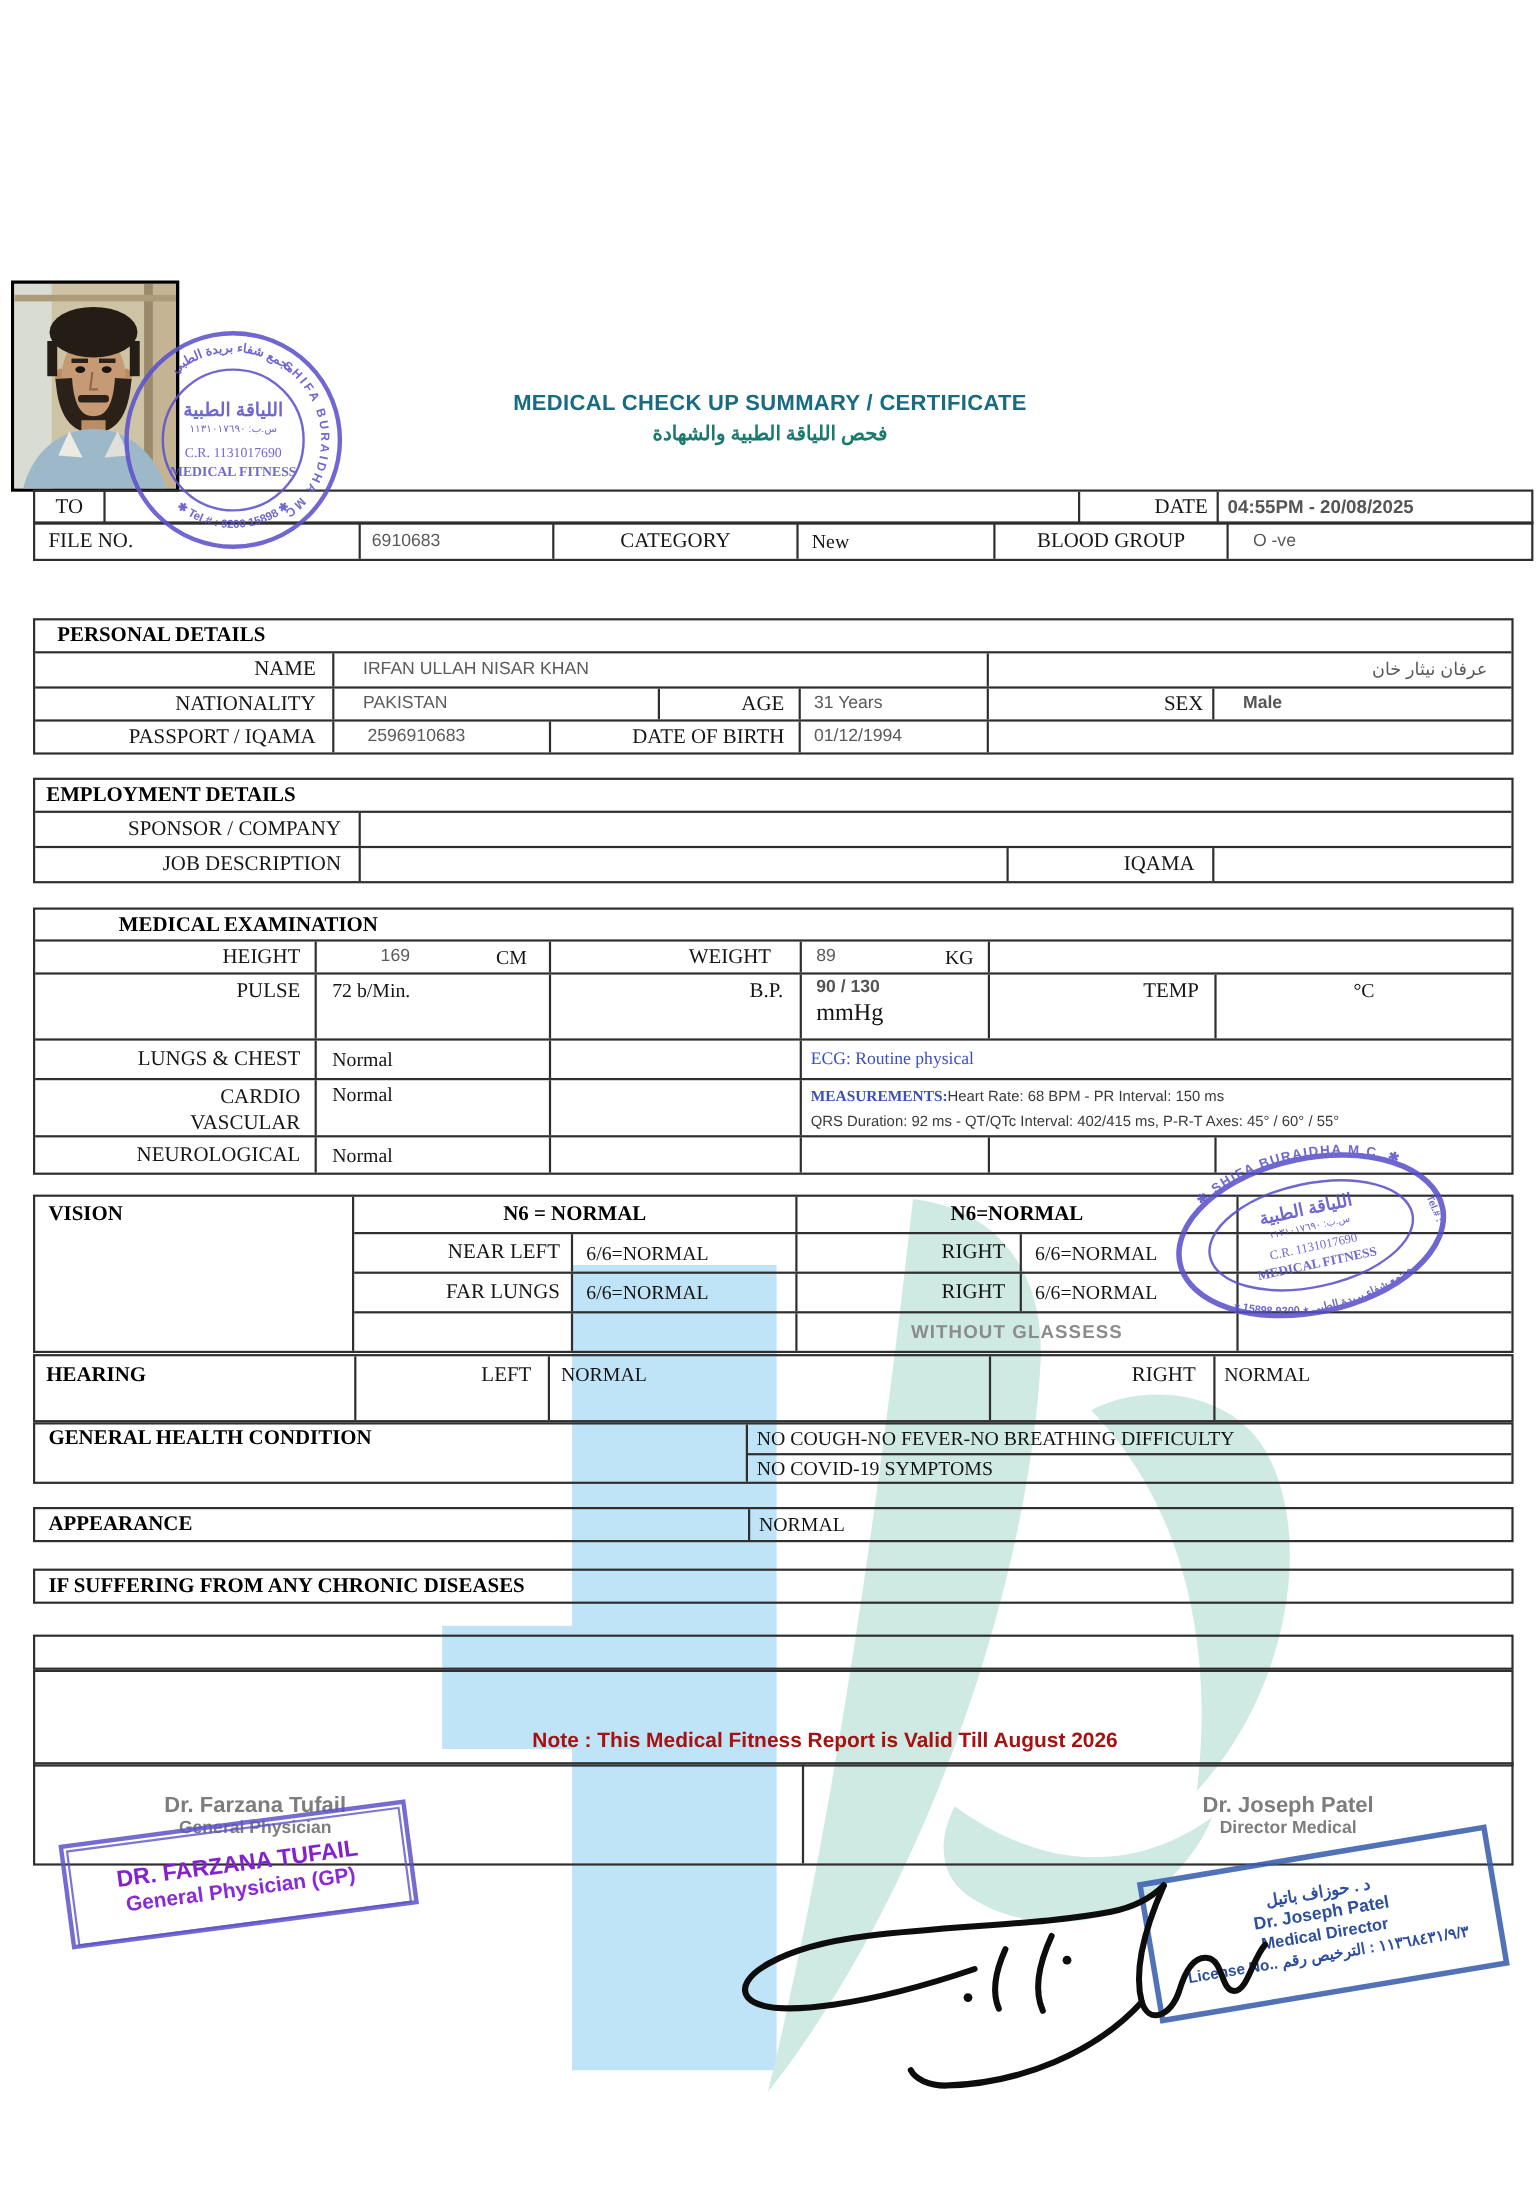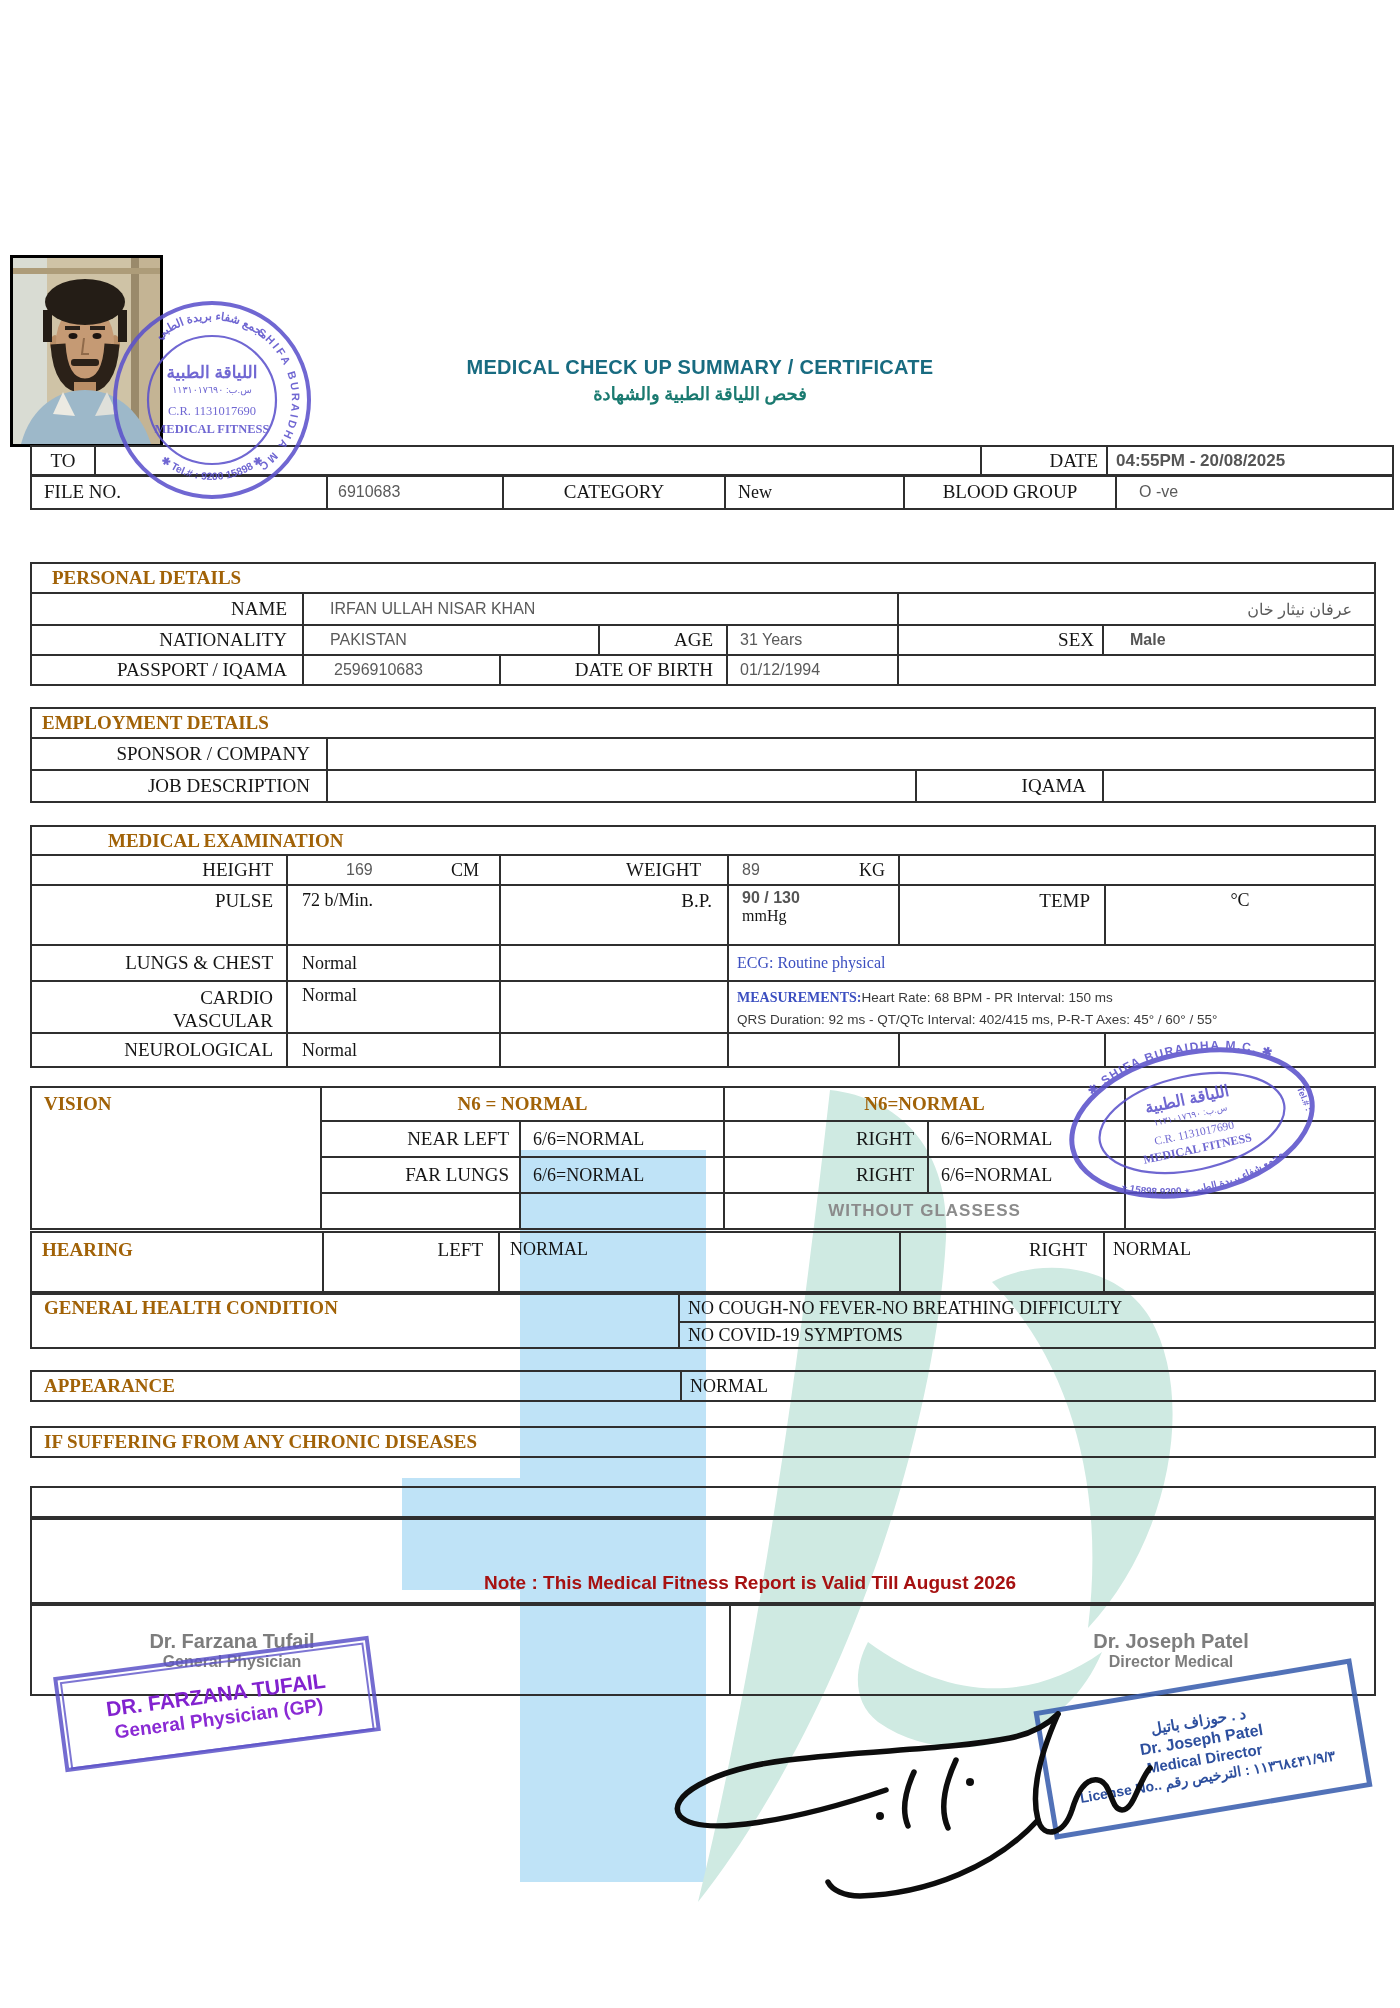--- a/index.html
+++ b/index.html
@@ -10,21 +10,21 @@
   .tbl{position:absolute;border:2px solid #2f2f2f;z-index:3;background:transparent}
   .trow{display:grid;align-items:stretch}
   .trow + .trow{border-top:2px solid #2f2f2f}
   .cell{display:flex;align-items:center;white-space:nowrap;overflow:hidden;min-width:0}
   .cell.bl{border-left:2px solid #2f2f2f}
   .rt{justify-content:flex-end}
   .ct{justify-content:center}
   .top{align-items:flex-start}
   
   .lbl{font-size:19px;color:#151515}
-  .lblb{font-size:19px;font-weight:bold;color:#a16207}
+  .lblb{font-size:19px;font-weight:bold;color:#000000}
   .vg{font-family:"Liberation Sans",sans-serif;font-size:16px;color:#5a5a5a}
   .vgb{font-family:"Liberation Sans",sans-serif;font-size:16px;font-weight:bold;color:#555}
   .vs{font-size:18px;color:#141414}
   .title-en{position:absolute;left:0;right:0;top:356px;text-align:center;
             font-family:"Liberation Sans",sans-serif;font-weight:bold;font-size:20px;
             letter-spacing:.3px;color:#186b80;z-index:3}
   .title-ar{position:absolute;left:0;right:0;top:383px;text-align:center;
             font-weight:bold;font-size:18px;color:#1a7a70;z-index:3}
   .ecg{font-size:16px;color:#3c4fc0}
   .mlab{font-weight:bold;font-size:14px;color:#3c4fc0}
@@ -201,21 +201,21 @@
         <span class="vs">KG</span>
       </div>
       <div class="cell bl"></div>
     </div>
     <div class="trow" style="grid-template-columns:254px 213px 228px 171px 206px 1fr;height:58px">
       <div class="cell rt top lbl" style="padding:4px 13px 0 0">PULSE</div>
       <div class="cell bl top vs" style="padding:4px 0 0 14px">72 b/Min.</div>
       <div class="cell bl rt top lbl" style="padding:4px 15px 0 0">B.P.</div>
       <div class="cell bl top" style="padding:3px 0 0 13px;flex-direction:column;align-items:flex-start">
         <span class="vgb">90 / 130</span>
-        <span class="vs" style="font-size:16px">mmHg</span>
+        <span class="vs" style="font-size:22px">mmHg</span>
       </div>
       <div class="cell bl rt top lbl" style="padding:4px 14px 0 0">TEMP</div>
       <div class="cell bl ct top vs" style="padding-top:4px">°C</div>
     </div>
     <div class="trow" style="grid-template-columns:254px 213px 228px 1fr;height:34px">
       <div class="cell rt lbl" style="padding-right:13px">LUNGS &amp; CHEST</div>
       <div class="cell bl vs" style="padding-left:14px">Normal</div>
       <div class="cell bl"></div>
       <div class="cell bl ecg" style="padding-left:8px">ECG: Routine physical</div>
     </div>

